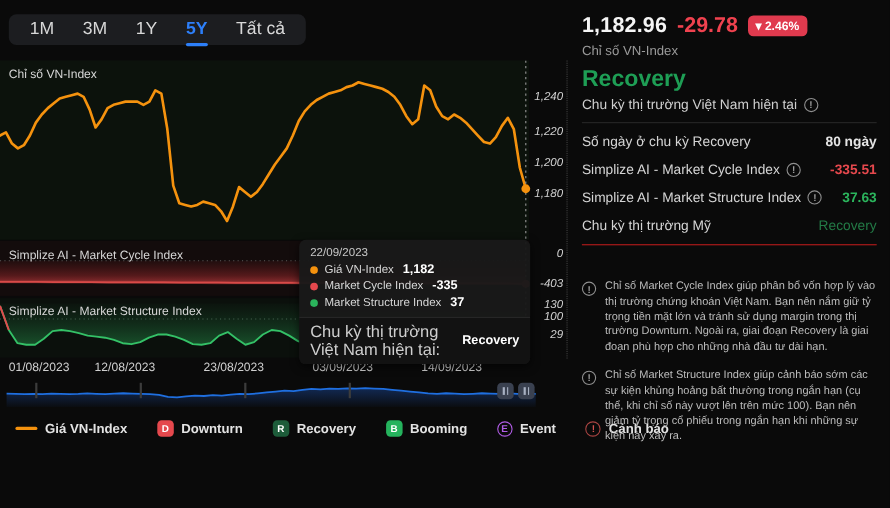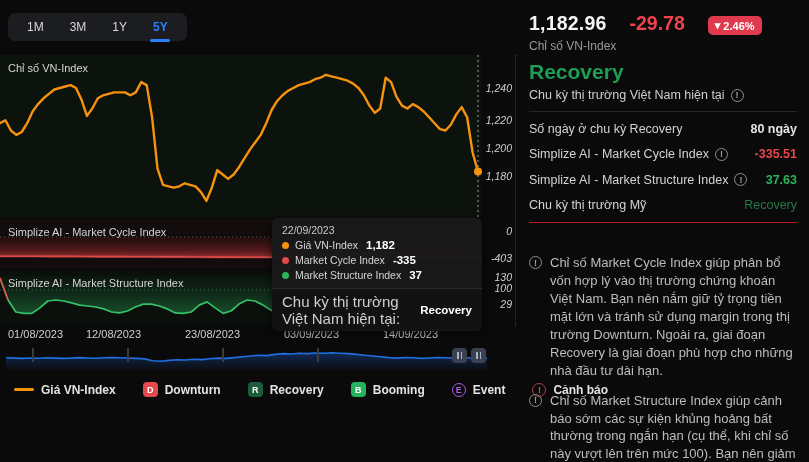--- a/index.html
+++ b/index.html
@@ -3,21 +3,21 @@
 <meta charset="utf-8">
 <style>
   * { margin:0; padding:0; box-sizing:border-box; }
   html,body { background:#0a0a0a; }
   body { font-family:"Liberation Sans", sans-serif; }
   #app { position:relative; width:809px; height:462px; background:#0a0a0a; overflow:hidden; color:#ddd; }
 
   
   .range-bar { position:absolute; left:8px; top:13px; height:28px; background:#1c1d20; border-radius:7px;
                display:flex; align-items:center; padding:0 6px; }
-  .range-item { position:relative; padding:15px 13px; font-size:12px; color:#d8d8d8; height:20px;
+  .range-item { position:relative; padding:15px 13px; font-size:16px; color:#d8d8d8; height:20px;
                 display:flex; align-items:center; cursor:pointer; }
   .range-item.active { color:#2d7ff9; font-weight:bold; }
   .range-item.active .active-bar { position:absolute; left:50%; transform:translateX(-50%); bottom:0;
                 width:20px; height:3px; border-radius:2px; background:#2d7ff9; }
 
   
   .panel { position:absolute; left:0; width:481px; }
   .panel-vn        { top:55px;  height:163px; background:#0c120c; }
   .panel-cycle     { top:219px; height:50px;  background:#130c0c; }
   .panel-structure { top:271px; height:54px;  background:#0b100c; }
@@ -59,21 +59,21 @@
   .lg-badge { width:15px; height:15px; border-radius:4px; display:flex; align-items:center; justify-content:center;
               font-size:9px; font-weight:bold; color:#fff; }
   .lg-D { background:#e5484d; } .lg-R { background:#1d5c3a; } .lg-B { background:#25b35d; }
   .lg-circle { width:14px; height:14px; border-radius:50%; display:flex; align-items:center; justify-content:center;
                font-size:9px; font-weight:bold; }
   .lg-E { border:1.5px solid #b05ce6; color:#b05ce6; }
   .lg-W { border:1.5px solid #a84442; color:#d3514f; }
 
   
   .side { position:absolute; left:529px; top:0; width:268px; }
-  .price-row { position:absolute; top:12px; display:flex; align-items:flex-end; gap:23px; }
+  .price-row { position:absolute; top:12px; display:flex; align-items:center; gap:9px; }
   .price { font-size:19.5px; font-weight:bold; color:#f5f5f5; letter-spacing:0.2px; }
   .change { font-size:19.5px; font-weight:bold; color:#f0424f; }
   .pct-badge { background:#e03a4e; color:#fff; font-size:11px; font-weight:bold; border-radius:5px;
                padding:3px 7px; display:flex; align-items:center; gap:3px; }
   .subtitle { position:absolute; top:39px; font-size:12px; color:#9a9a9a; }
   .cycle-name { position:absolute; top:60px; font-size:21px; font-weight:bold; color:#1e9e55; }
   .cycle-caption { position:absolute; top:88px; font-size:12.5px; color:#cfcfcf; display:flex; align-items:center; gap:6px; }
 
   .info-icon { display:inline-flex; width:13px; height:13px; border:1px solid #8f8f8f; border-radius:50%;
                color:#9c9c9c; font-size:9px; font-weight:bold; align-items:center; justify-content:center;
@@ -82,35 +82,36 @@
   .stats { position:absolute; top:111px; width:268px; border-top:1px solid #262626; border-bottom:1px solid #b91c1c;
            padding:4px 0; }
   .stat-row { display:flex; align-items:center; justify-content:space-between; height:25.5px; }
   .stat-label { font-size:12.5px; color:#d4d4d4; display:flex; align-items:center; gap:6px; }
   .stat-value { font-size:12.5px; font-weight:bold; }
   .stat-row.muted .stat-value { font-weight:400; }
 
   .notes { position:absolute; top:254px; width:268px; }
   .note { display:flex; gap:8px; margin-bottom:12px; }
   .note .info-icon { margin-top:2px; }
-  .note-text { font-size:13px; color:#bdbdbd; line-height:1.38; }
+  .note-text { font-size:10px; color:#bdbdbd; line-height:1.38; }
 </style>
 </head>
 <body>
 
 <div id="app">
 
   <div class="range-bar">
     <div class="range-item">1M</div>
     <div class="range-item">3M</div>
     <div class="range-item">1Y</div>
     <div class="range-item active">
         <span>5Y</span>
         <span class="active-bar"></span>
       </div>
+    <div class="range-item">Tất cả</div>
   </div>
 
   <div class="panel panel-vn"></div>
   <div class="panel panel-cycle"></div>
   <div class="panel panel-structure"></div>
   <div class="chart-right-border"></div>
 
   <div class="panel-title" style="left:8px; top:62px;">Chỉ số VN-Index</div>
   <div class="panel-title" style="left:8px; top:226px;">Simplize AI - Market Cycle Index</div>
   <div class="panel-title" style="left:8px; top:277px;">Simplize AI - Market Structure Index</div>

